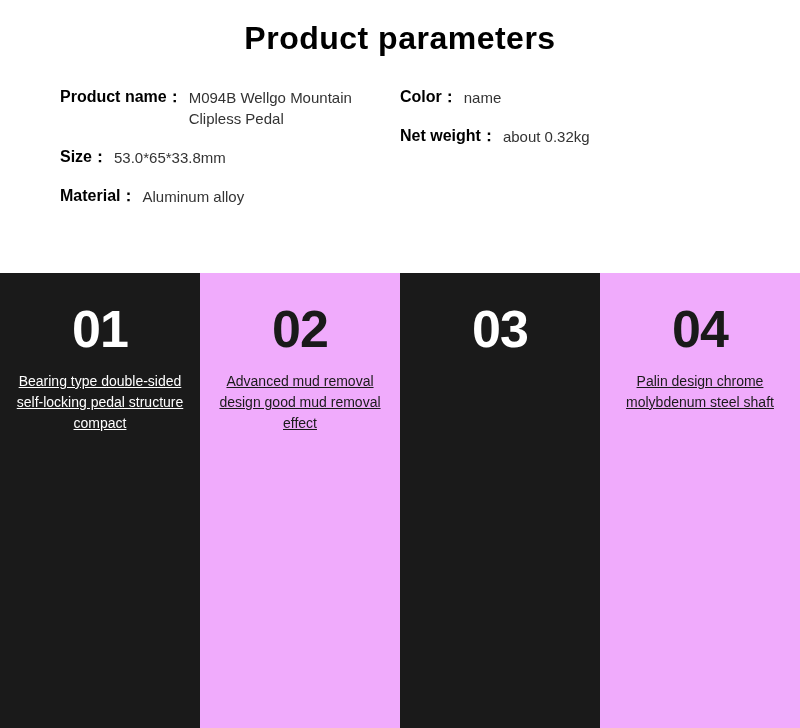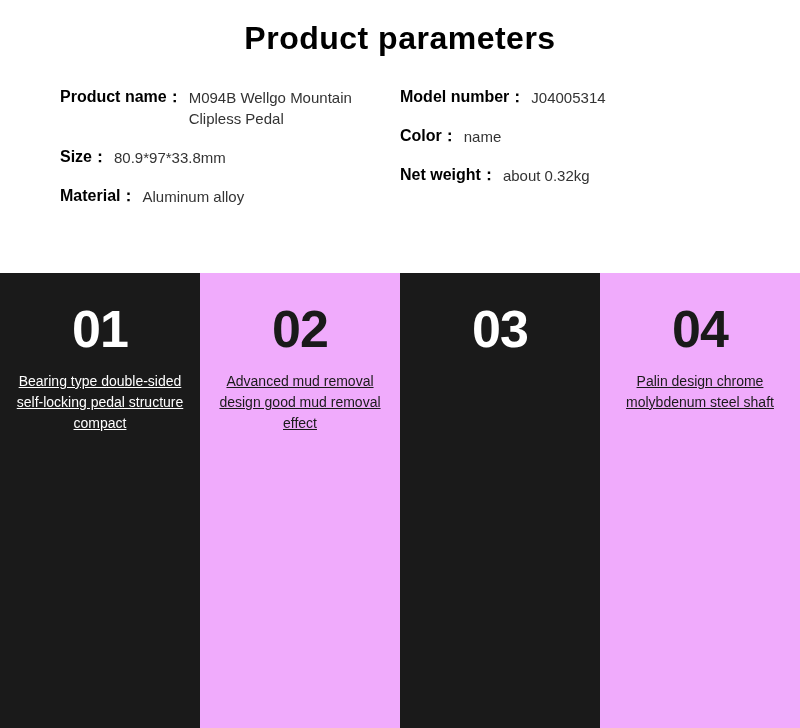--- a/index.html
+++ b/index.html
@@ -138,33 +138,29 @@
 
     <div class="params-grid">
 
       <div>
         <div class="param-row">
           <span class="param-label">Product name：</span>
           <span class="param-value">M094B Wellgo Mountain Clipless Pedal</span>
         </div>
         <div class="param-row">
           <span class="param-label">Size：</span>
-          <span class="param-value">80.9*97*33.8mm</span>
+          <span class="param-value">53.0*65*33.8mm</span>
         </div>
         <div class="param-row">
           <span class="param-label">Material：</span>
           <span class="param-value">Aluminum alloy</span>
         </div>
       </div>
 
       <div>
-        <div class="param-row">
-          <span class="param-label">Model number：</span>
-          <span class="param-value">J04005314</span>
-        </div>
         <div class="param-row">
           <span class="param-label">Color：</span>
           <span class="param-value">name</span>
         </div>
         <div class="param-row">
           <span class="param-label">Net weight：</span>
           <span class="param-value">about 0.32kg</span>
         </div>
       </div>
 

